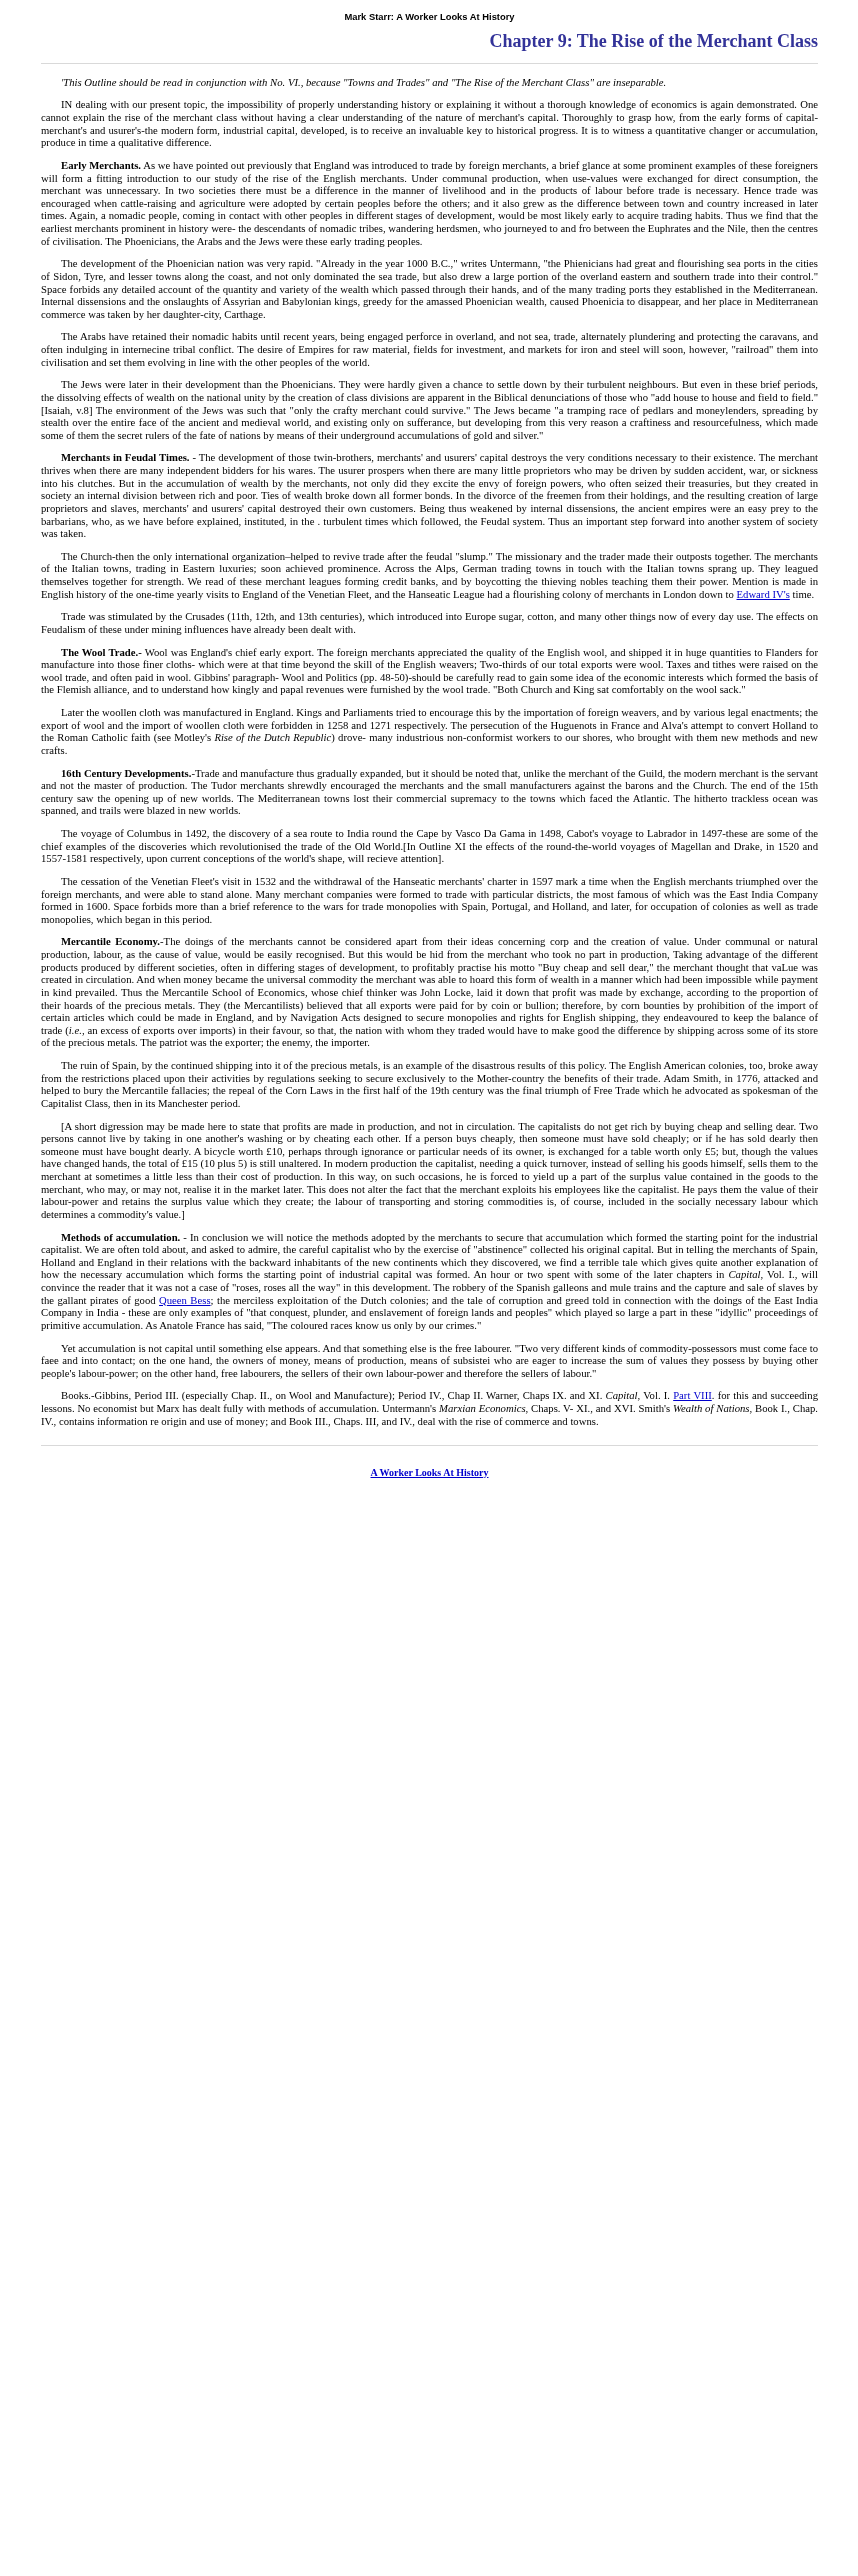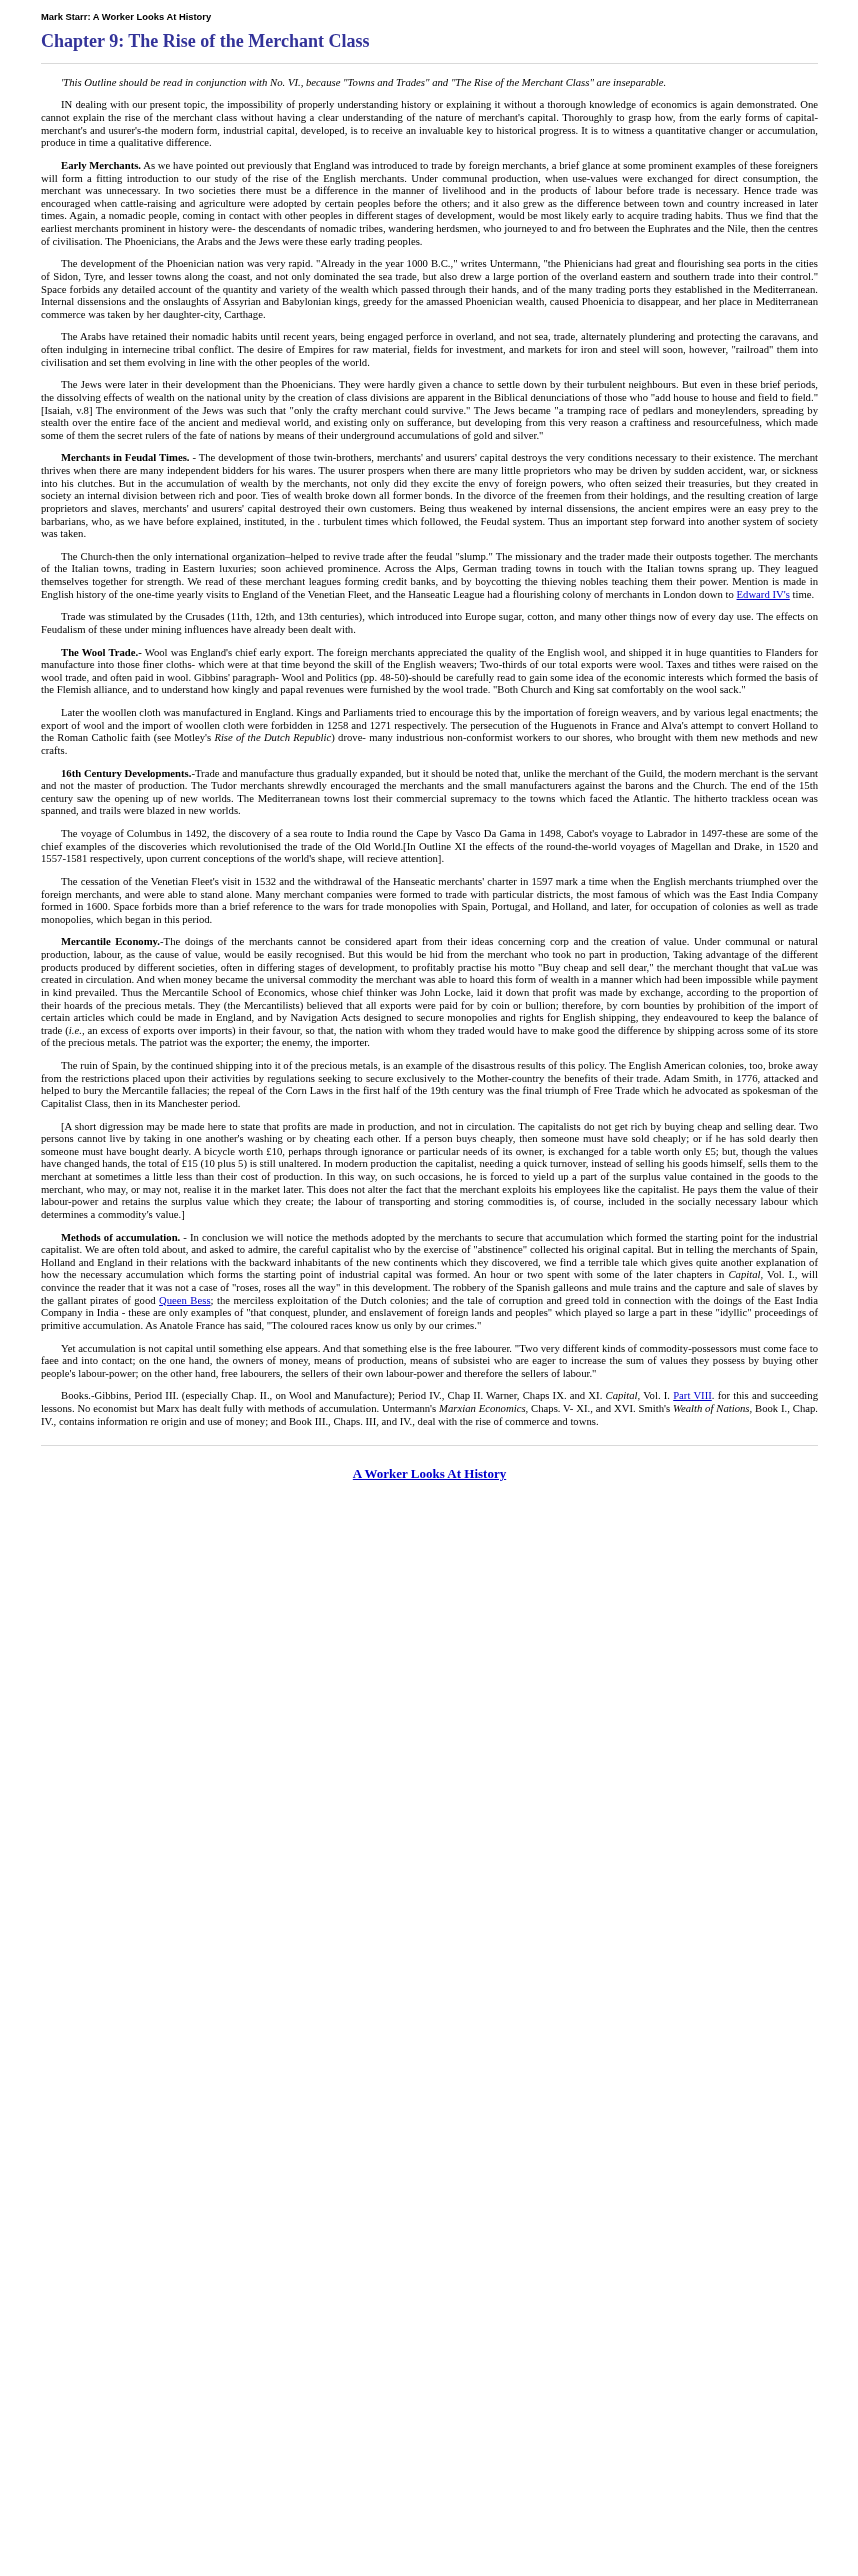--- a/index.html
+++ b/index.html
@@ -10,29 +10,29 @@
   .page {
     width: 859px;
     min-height: 2576px;
     box-sizing: border-box;
     padding: 6.7px 41px 53px 41px;
     font-family: "Liberation Serif", "DejaVu Serif", serif;
     color: #000000;
     background: #ffffff;
   }
   .site-title {
-    text-align: left;
+    text-align: center;
     font-family: "Liberation Sans", "DejaVu Sans", sans-serif;
     font-weight: bold;
     font-size: 9.4px;
     padding: 4px 0 2.7px 0;
     color: #000000;
   }
   .chapter-title {
-    text-align: left;
+    text-align: right;
     font-family: "Liberation Serif", "DejaVu Serif", serif;
     font-weight: bold;
     font-size: 18px;
     color: #333399;
     margin: 6.7px 0 10.7px 0;
   }
   hr.rule {
     border: none;
     border-top: 1.3px groove #d9d9d9;
     margin: 8px 0 12px 0;
@@ -54,21 +54,21 @@
     color: #0000cc;
     text-decoration: underline;
     margin-top: 12px;
   }
   .footer {
     text-align: center;
     margin-top: 20px;
   }
   .footer a {
     font-weight: bold;
-    font-size: 13px;
+    font-size: 10px;
     font-family: "Liberation Serif", "DejaVu Serif", serif;
   }
 </style>
 </head>
 <body>
 
 <div class="page">
   <div class="site-title">Mark Starr: A Worker Looks At History</div>
 
   <h1 class="chapter-title">Chapter 9: The Rise of the Merchant Class</h1>

